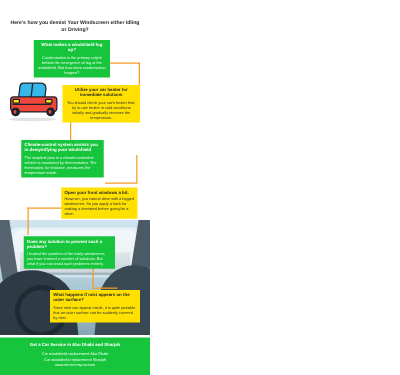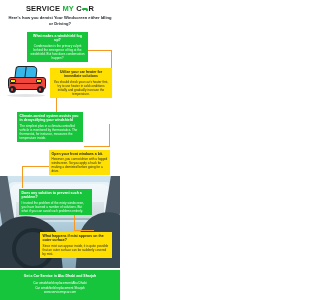--- a/index.html
+++ b/index.html
@@ -78,25 +78,20 @@
   
   .footer{position:absolute;left:0;bottom:0;width:120px;height:30px;background:#17c53d;text-align:center;}
   .footer .f1{margin-top:4px;font-size:3.5px;font-weight:bold;color:#ffffff;line-height:1.3;}
   .footer .f2{margin-top:2.5px;font-size:3.1px;color:#f2fff3;line-height:1.45;}
 </style>
 </head>
 <body>
 
 <div class="page">
 
-  <div class="logo">
-    <span class="svc">SERVICE</span>
-    <span class="my">MY</span>
-    <span class="car"><span>C</span><span class="caricon"><span class="body"></span><span class="w1"></span><span class="w2"></span></span><span>R</span></span>
-  </div>
 
   <div class="headline">Here's how you demist Your Windscreen either Idling or Driving?</div>
 
   <div class="photo">
     <div class="sky"></div>
     <div class="road"></div>
     <div class="mist"></div>
     <div class="pillarL"></div>
     <div class="pillarR"></div>
     <div class="dashL"></div>

